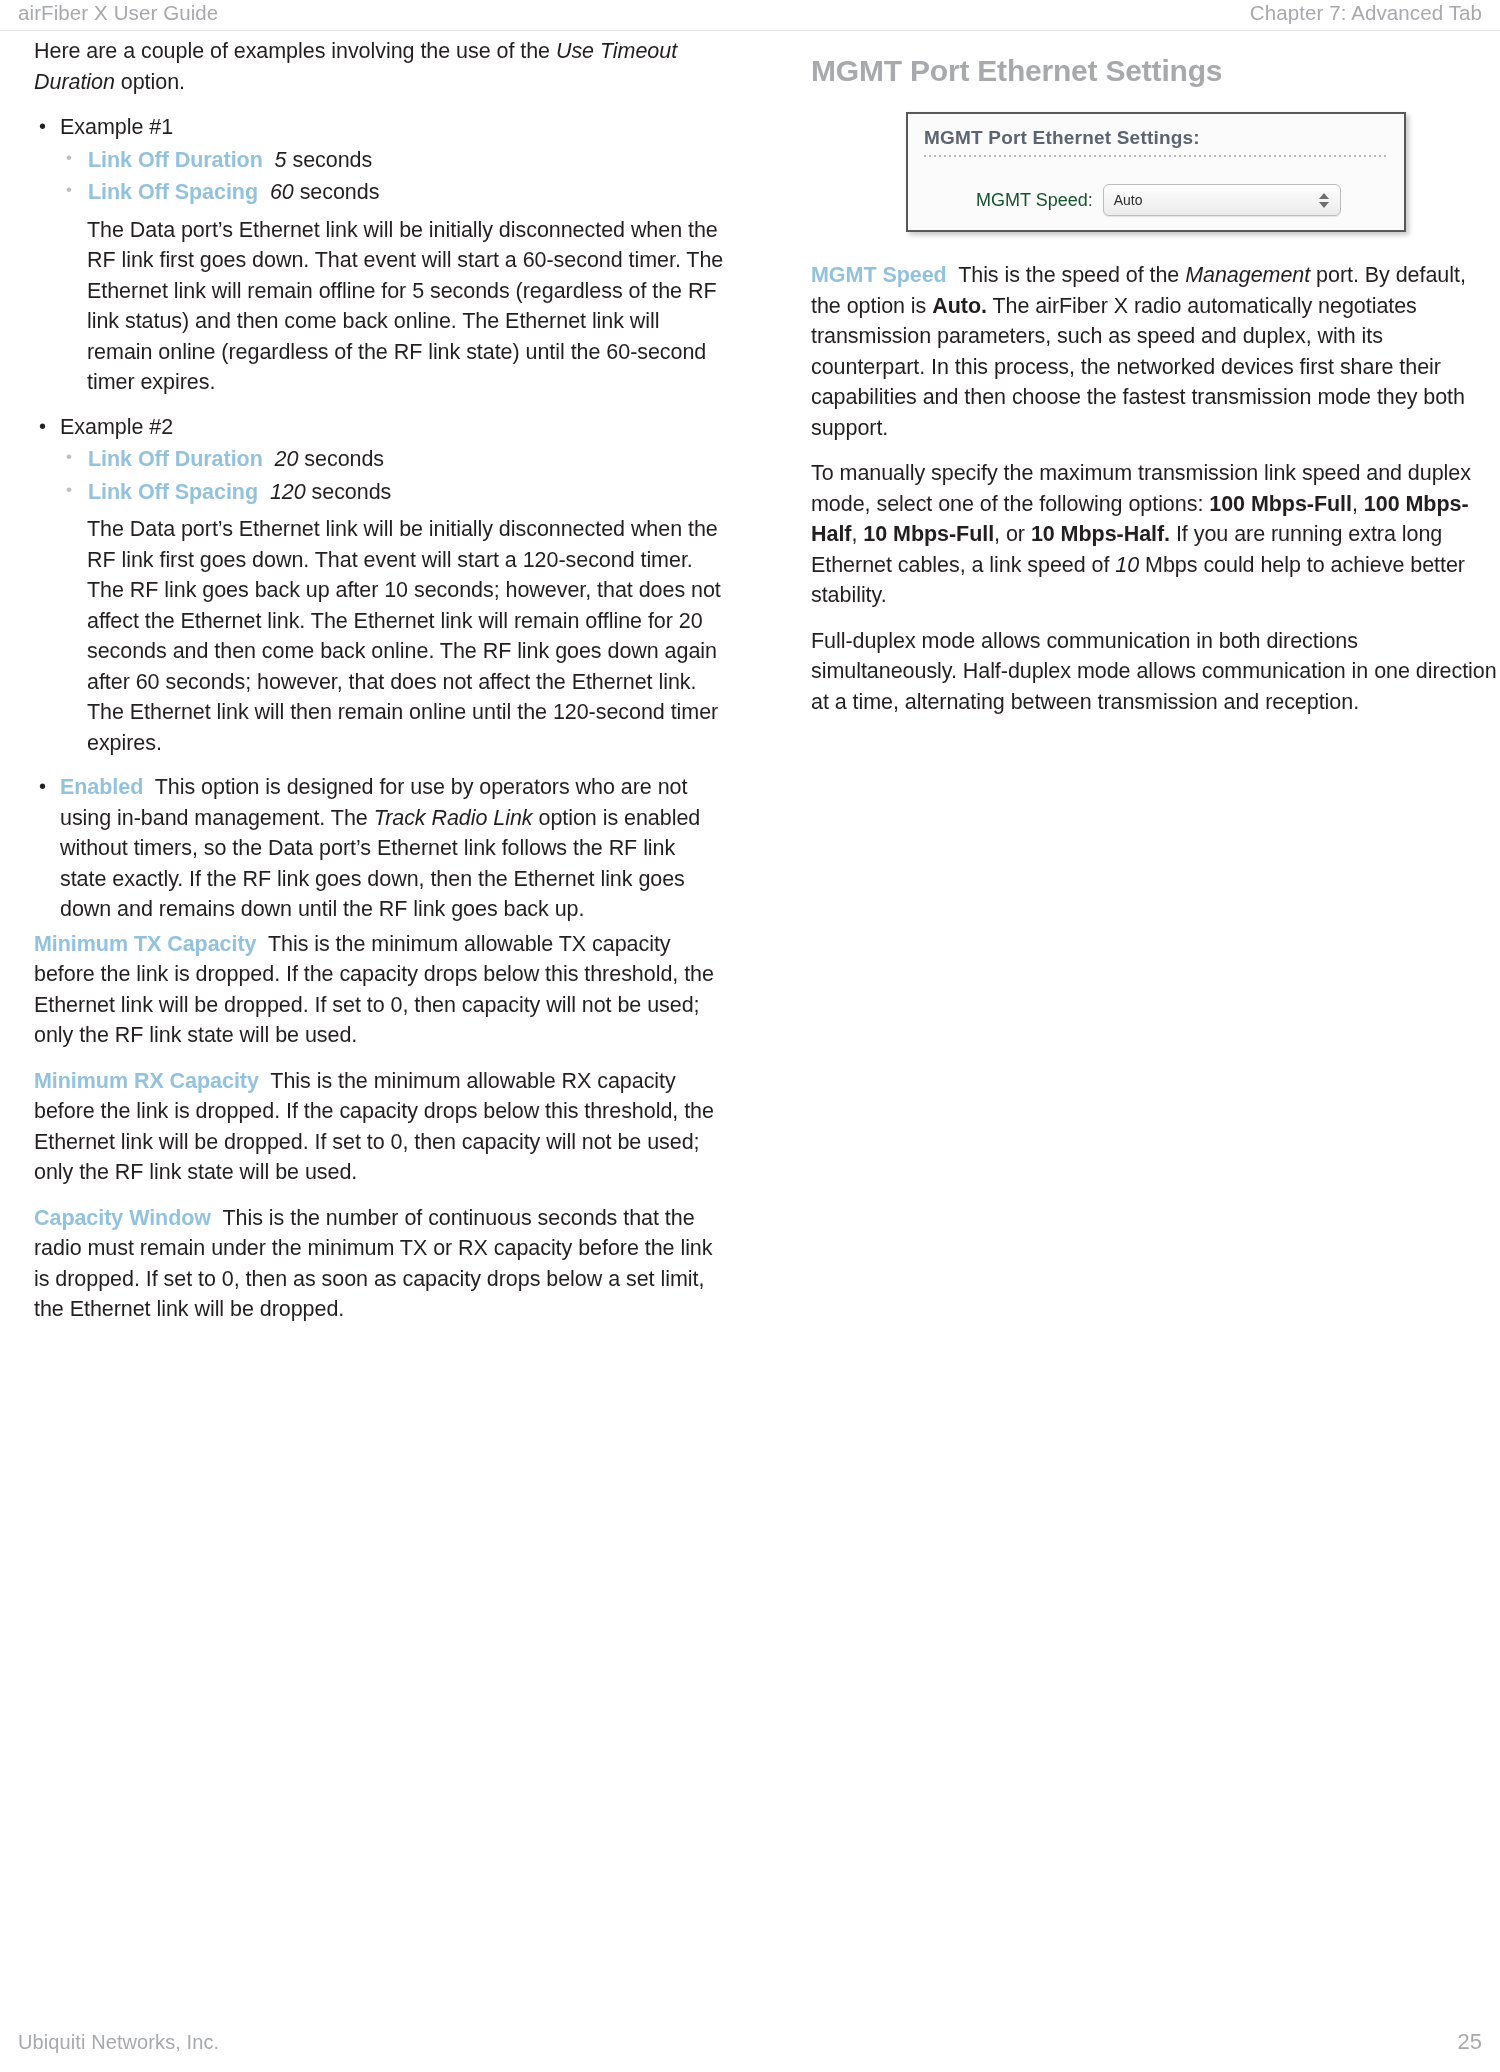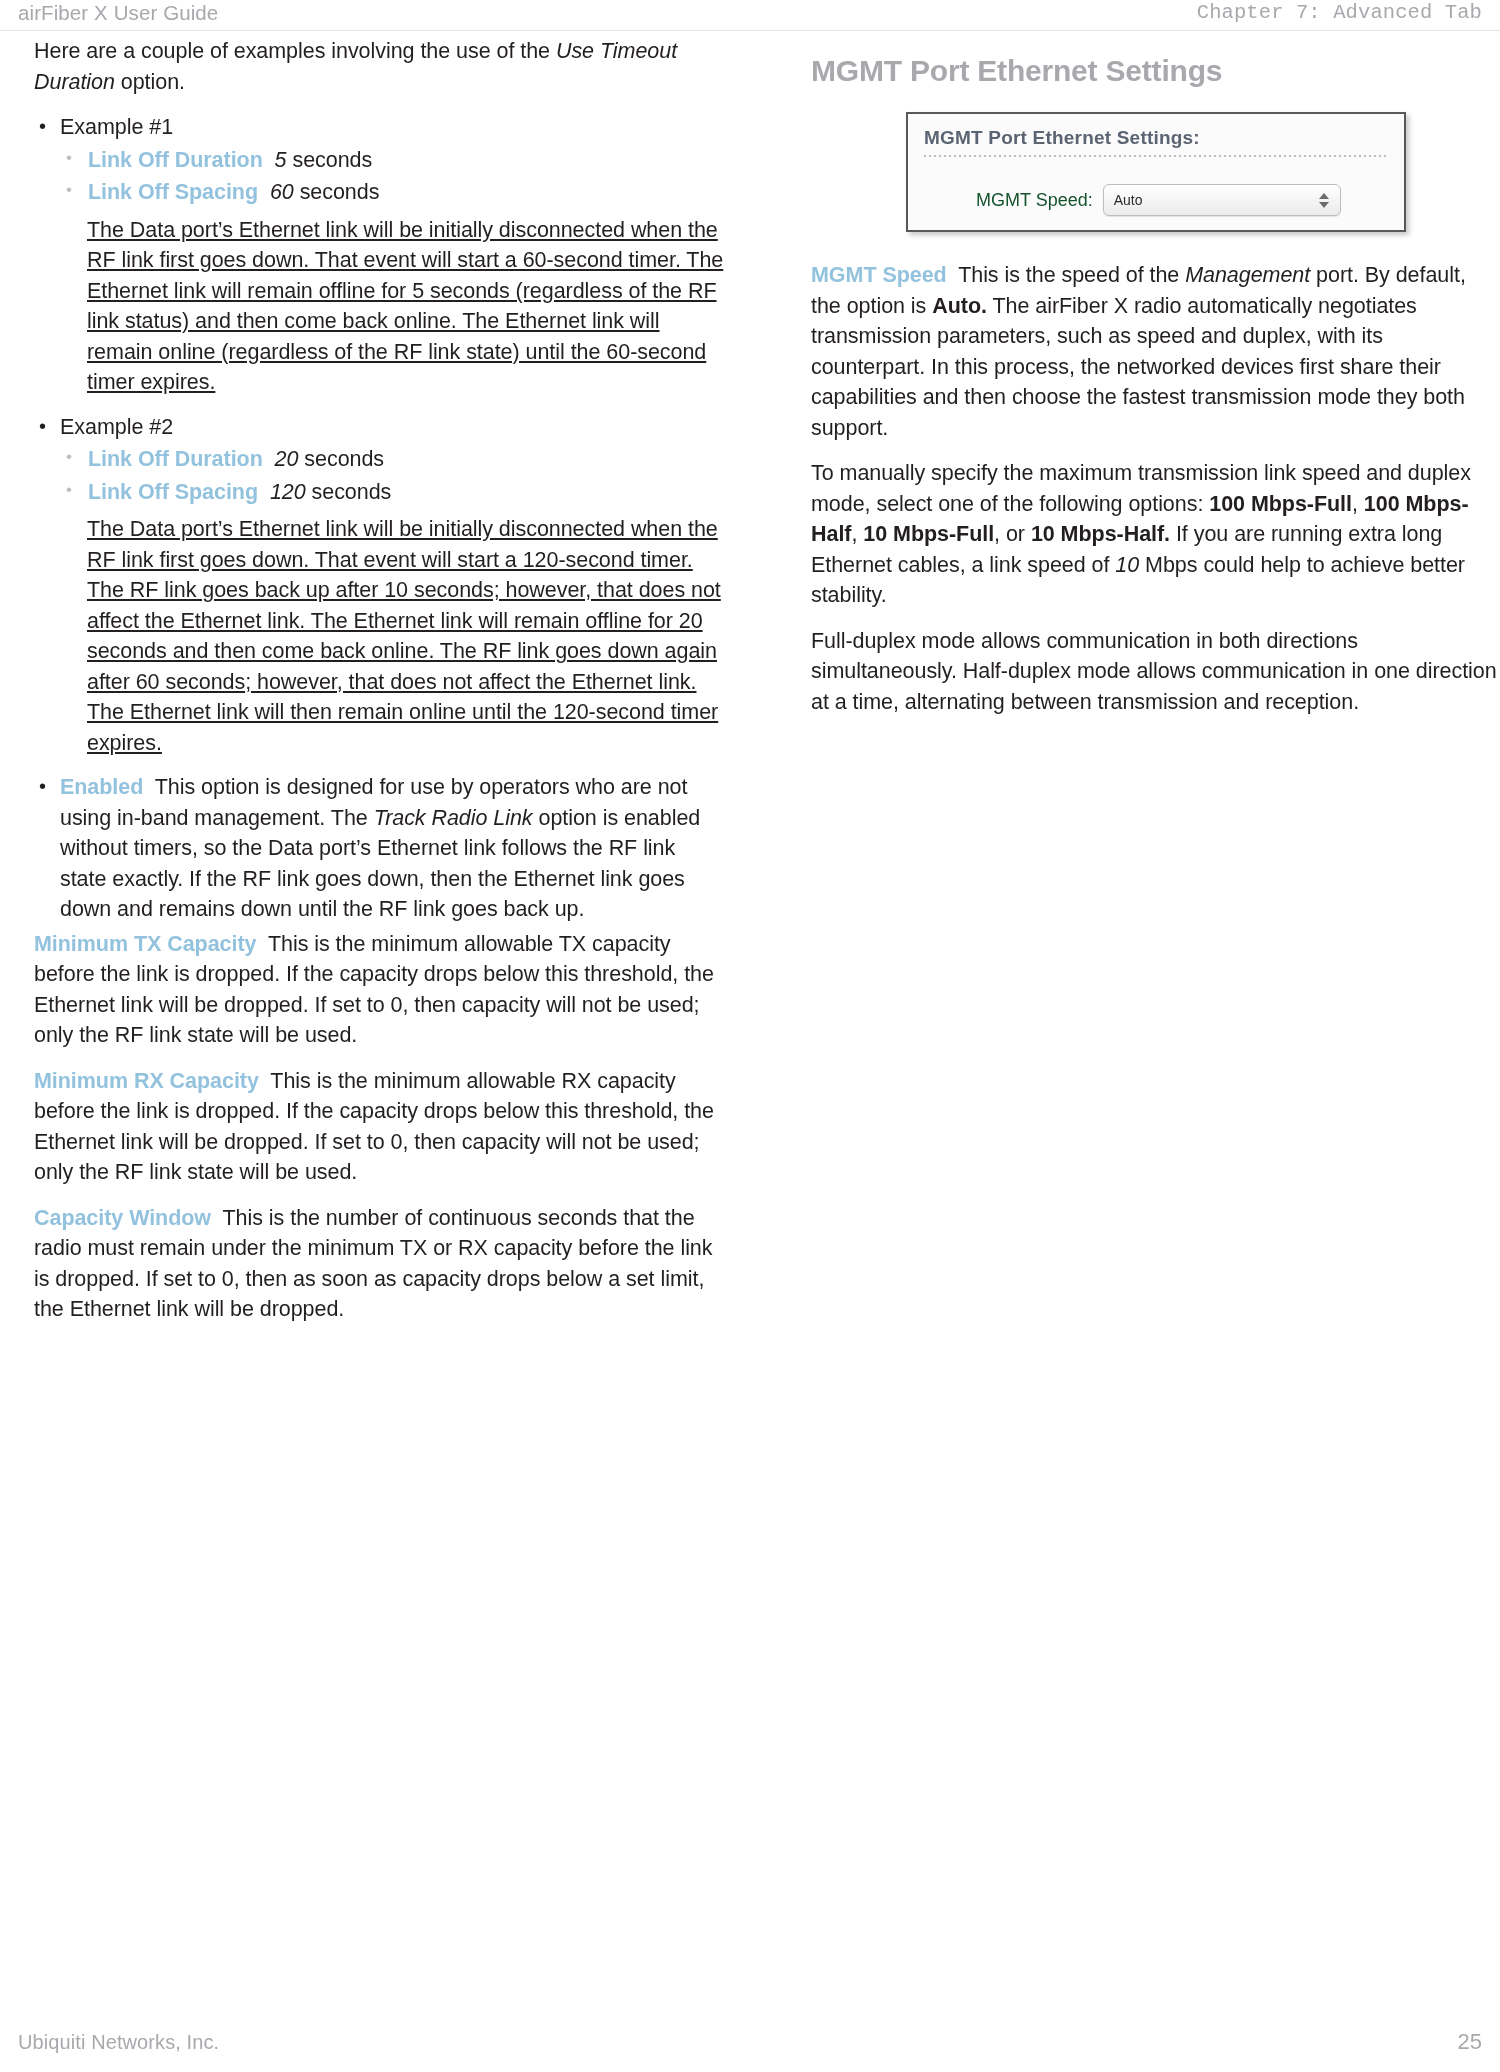--- a/index.html
+++ b/index.html
@@ -28,21 +28,21 @@
     padding: 0 18px;
     display: flex;
     align-items: flex-start;
     justify-content: space-between;
     font-size: 20.5px;
     line-height: 26px;
     color: #a7a9ac;
     letter-spacing: 0.1px;
   }
   .running-head .rh-left  { text-align: center; }
-  .running-head .rh-right { text-align: center; font-family: Liberation Mono, monospace; }
+  .running-head .rh-right { text-align: center; }
   .rule-top {
     position: absolute;
     top: 30px;
     left: 0;
     width: 1500px;
     height: 1px;
     background: #e4e5e6;
   }
 
   
@@ -118,21 +118,20 @@
   ul.lvl2 > li::before {
     content: "\2022";
     position: absolute;
     left: 6px;
     top: -2px;
     color: #bcbec0;
     font-size: 17px;
   }
   .sub-body {
     margin: 7px 0 14px 27px;
-    text-decoration: underline;
   }
 
   
   .figure {
     margin: 0 0 28px 0;
     display: flex;
     justify-content: center;
   }
   .shot {
     position: relative;

